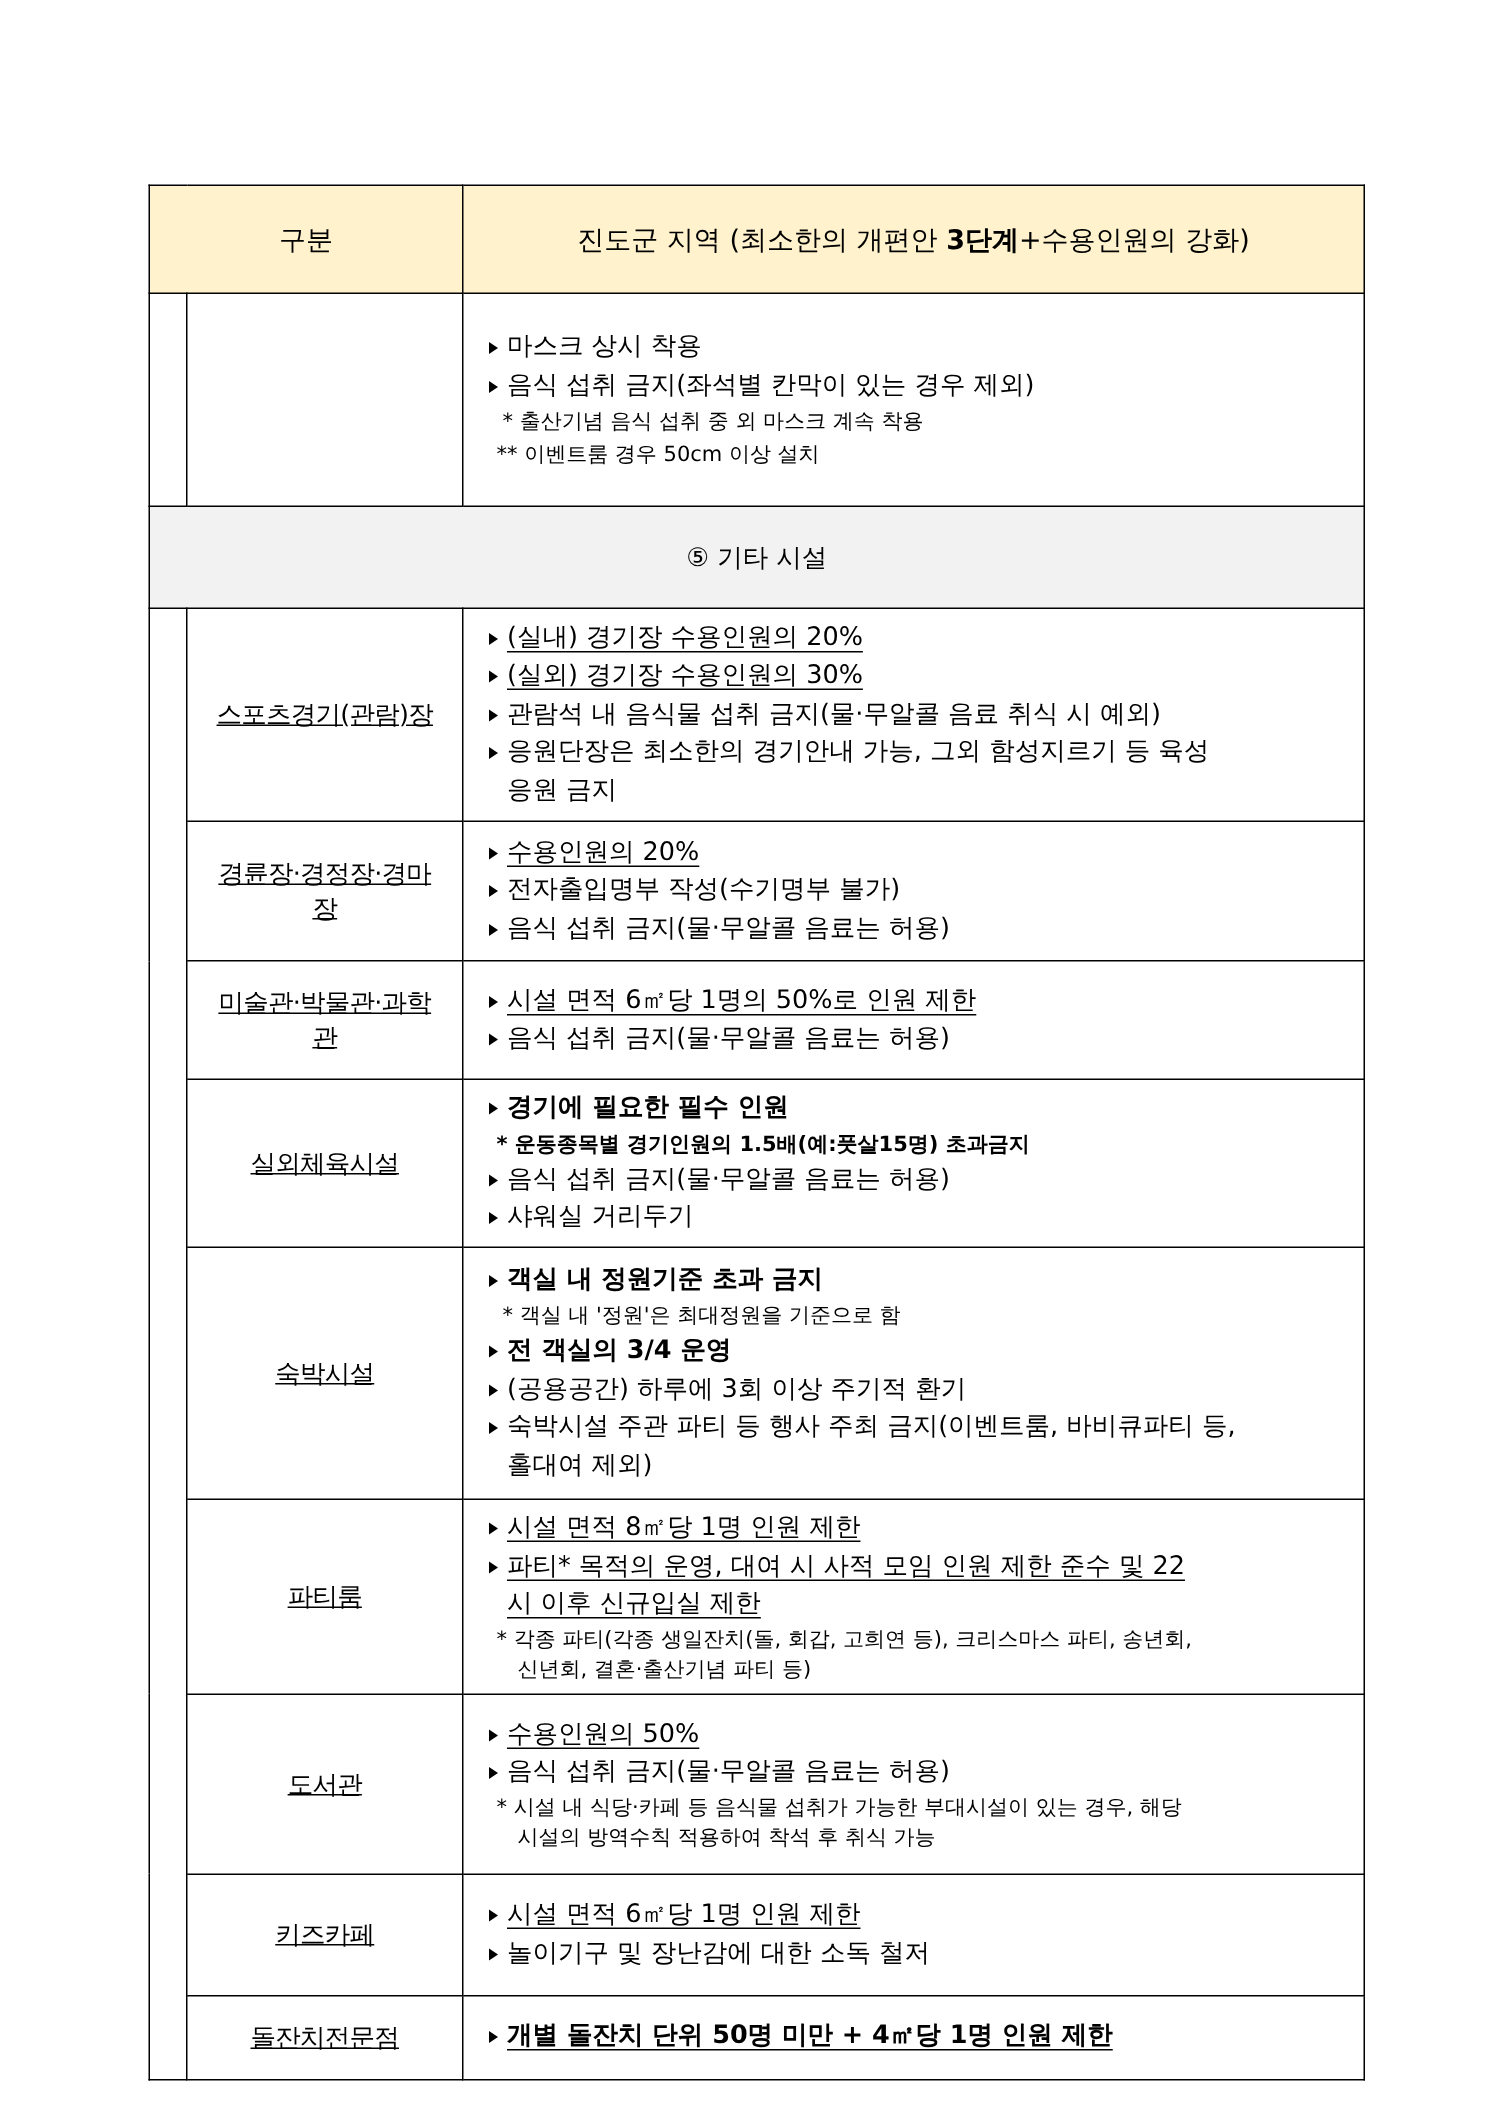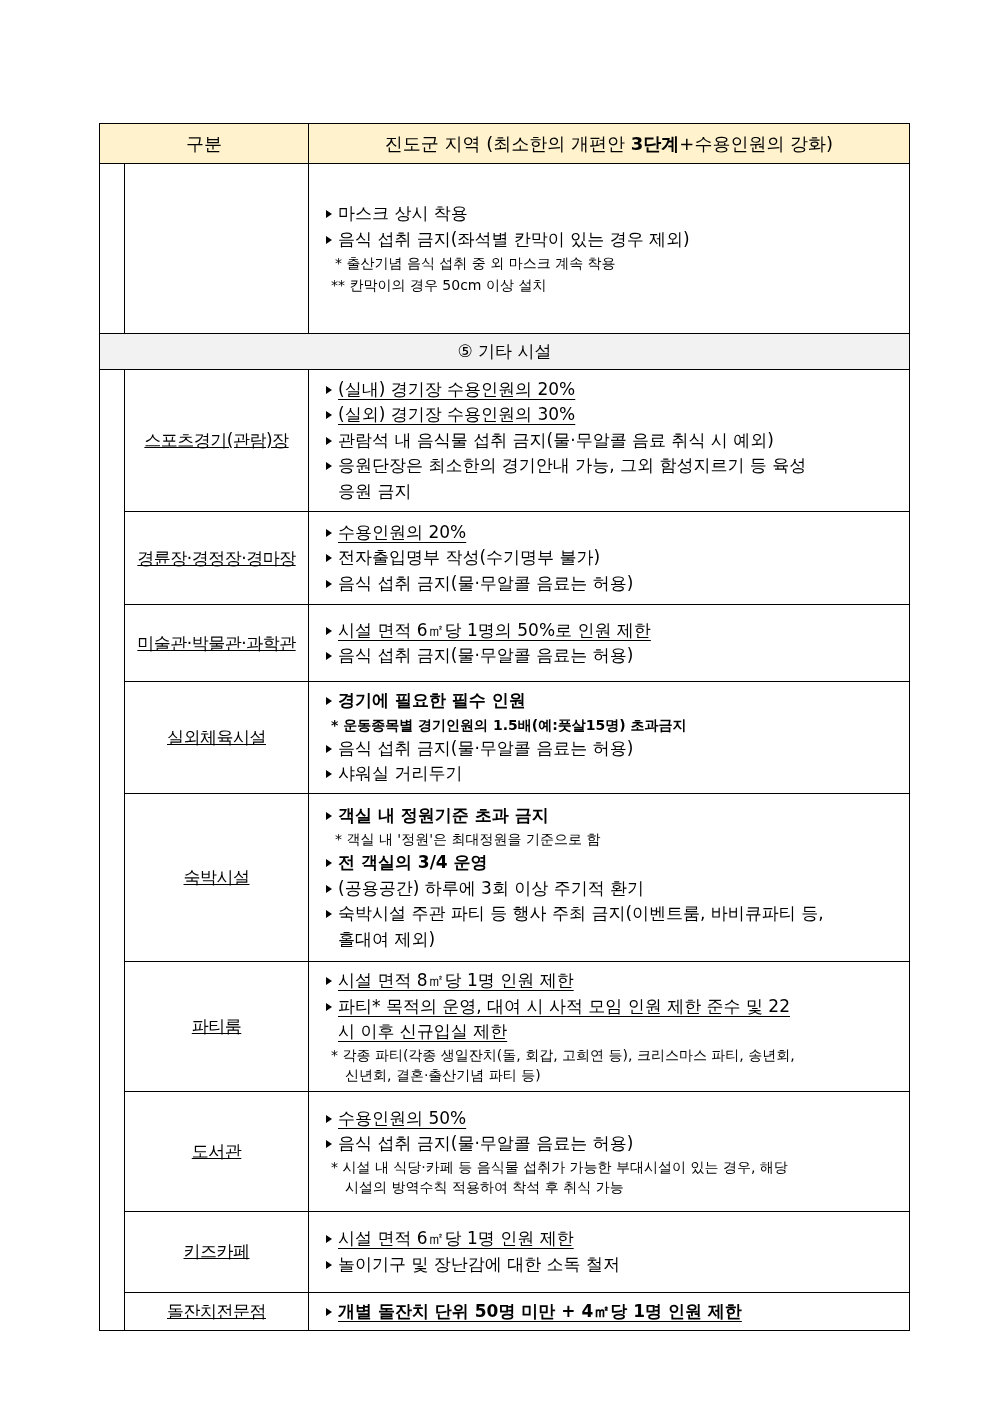--- a/index.html
+++ b/index.html
@@ -1,21 +1,21 @@
 <!DOCTYPE html>
 <html><head>
 <meta charset="utf-8">
 <style>
   html, body { margin: 0; padding: 0; background: #ffffff; }
   body { width: 992px; height: 1403px; position: relative; font-family: "DejaVu Sans", sans-serif; color: #000; }
   table.main {
     position: absolute; left: 99px; top: 123px; width: 810px;
     border-collapse: collapse; table-layout: fixed;
   }
-  table.main td { border: 1.3px solid #000; vertical-align: middle; padding: 0; }
+  table.main td { border: 1.3px solid #000; vertical-align: middle; padding: 16px; }
   col.c0 { width: 25px; }
   col.c1 { width: 184px; }
   col.c2 { width: 601px; }
   .hdr td { background: #FFF2CC; height: 39px; text-align: center; font-size: 18px; }
   .section td { background: #F2F2F2; height: 35px; text-align: center; font-size: 17px; }
   .label { text-align: center; font-size: 17px; letter-spacing: -0.5px; text-decoration: underline; }
   .content { padding: 6px 8px 6px 16px !important; font-size: 17px; line-height: 25.5px; }
   .item { position: relative; padding-left: 13px; }
   .item::before { content: ""; position: absolute; left: 1px; top: 9px; border-left: 6px solid #000; border-top: 4px solid transparent; border-bottom: 4px solid transparent; }
   .u { text-decoration: underline; text-underline-offset: 4px; }
@@ -33,28 +33,28 @@
       <col class="c0">
       <col class="c1">
       <col class="c2">
     </colgroup>
   <tbody>
       <tr class="hdr">
     <td colspan="2">구분</td>
     <td><span>진도군 지역 (최소한의 개편안 </span><span class="b">3단계</span><span>+수용인원의 강화)</span></td>
   </tr>
 
-  <tr style="height:170px">
+  <tr style="height:142px">
     <td></td>
     <td class="label"></td>
     <td class="content">
       <div class="item">마스크 상시 착용</div>
       <div class="item">음식 섭취 금지(좌석별 칸막이 있는 경우 제외)</div>
       <div class="note" style="padding-left:10px">* 출산기념 음식 섭취 중 외 마스크 계속 착용</div>
-      <div class="note">** 칸막이의 경우 50cm 이상 설치</div>
+      <div class="note">** 이벤트룸 경우 50cm 이상 설치</div>
     </td>
   </tr>
 
   <tr class="section">
     <td colspan="3">⑤ 기타 시설</td>
   </tr>
 
   <tr style="height:142px">
     <td rowspan="9"></td>
     <td class="label">스포츠경기(관람)장</td>

